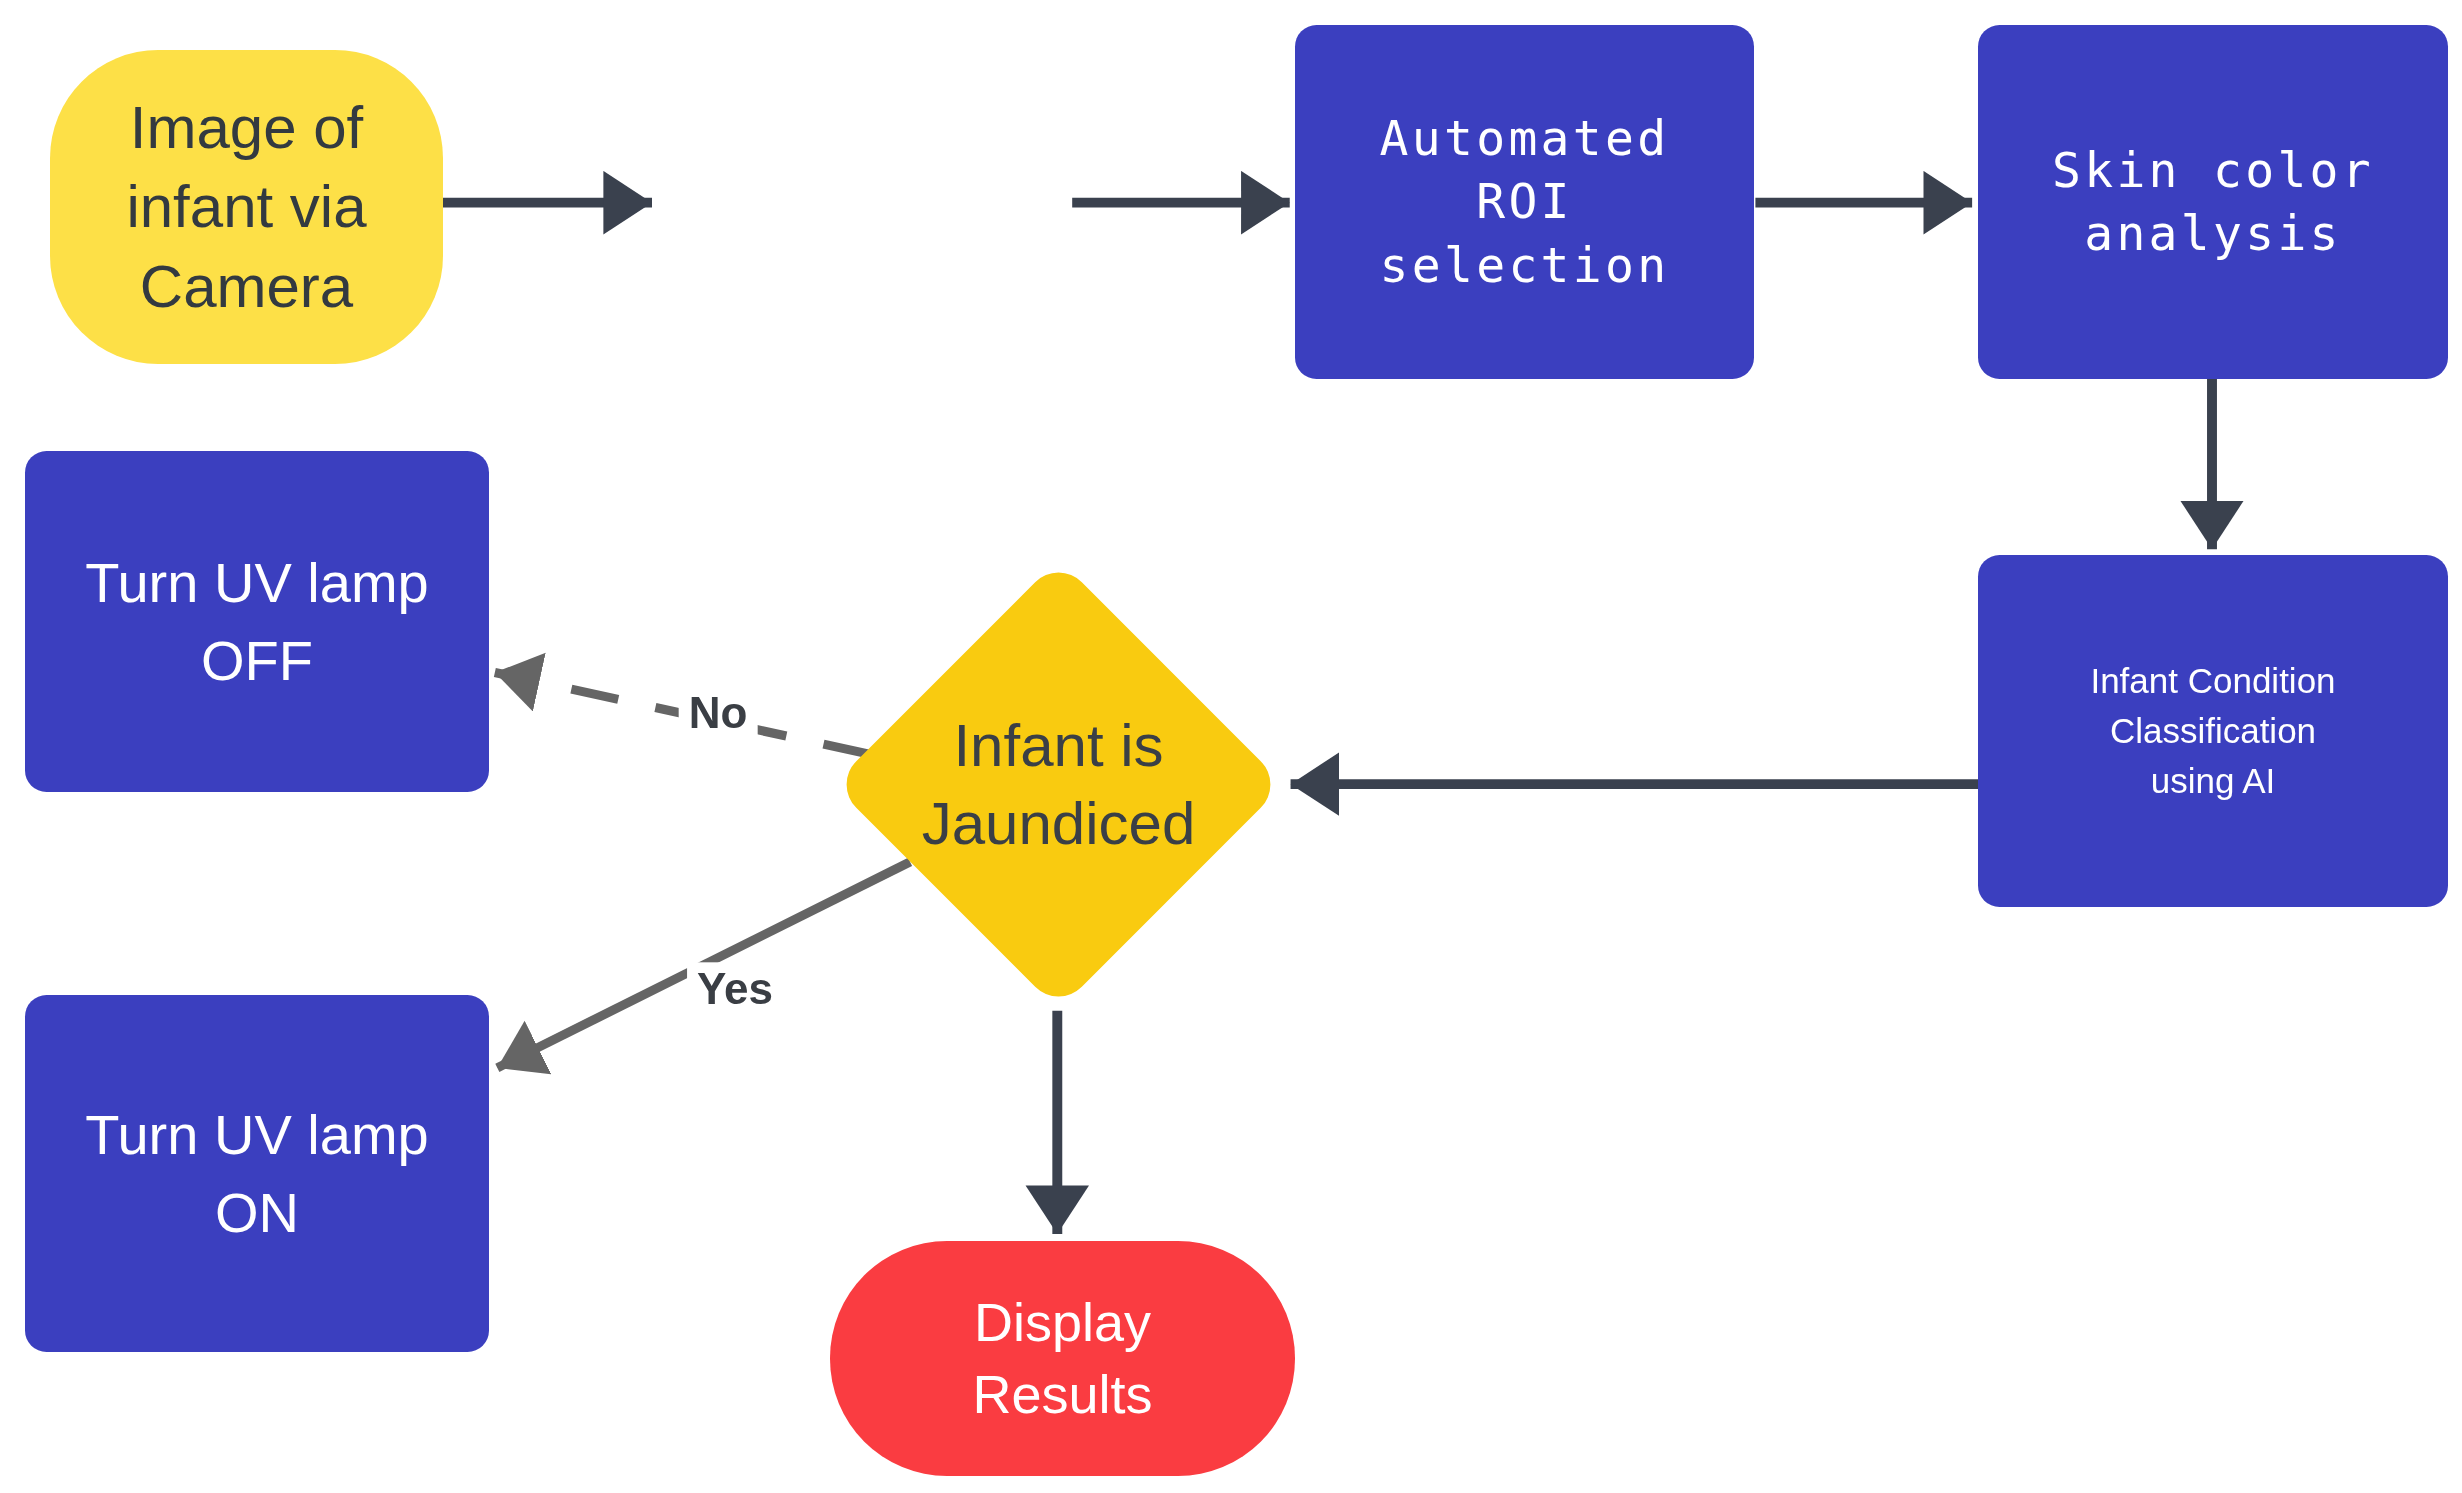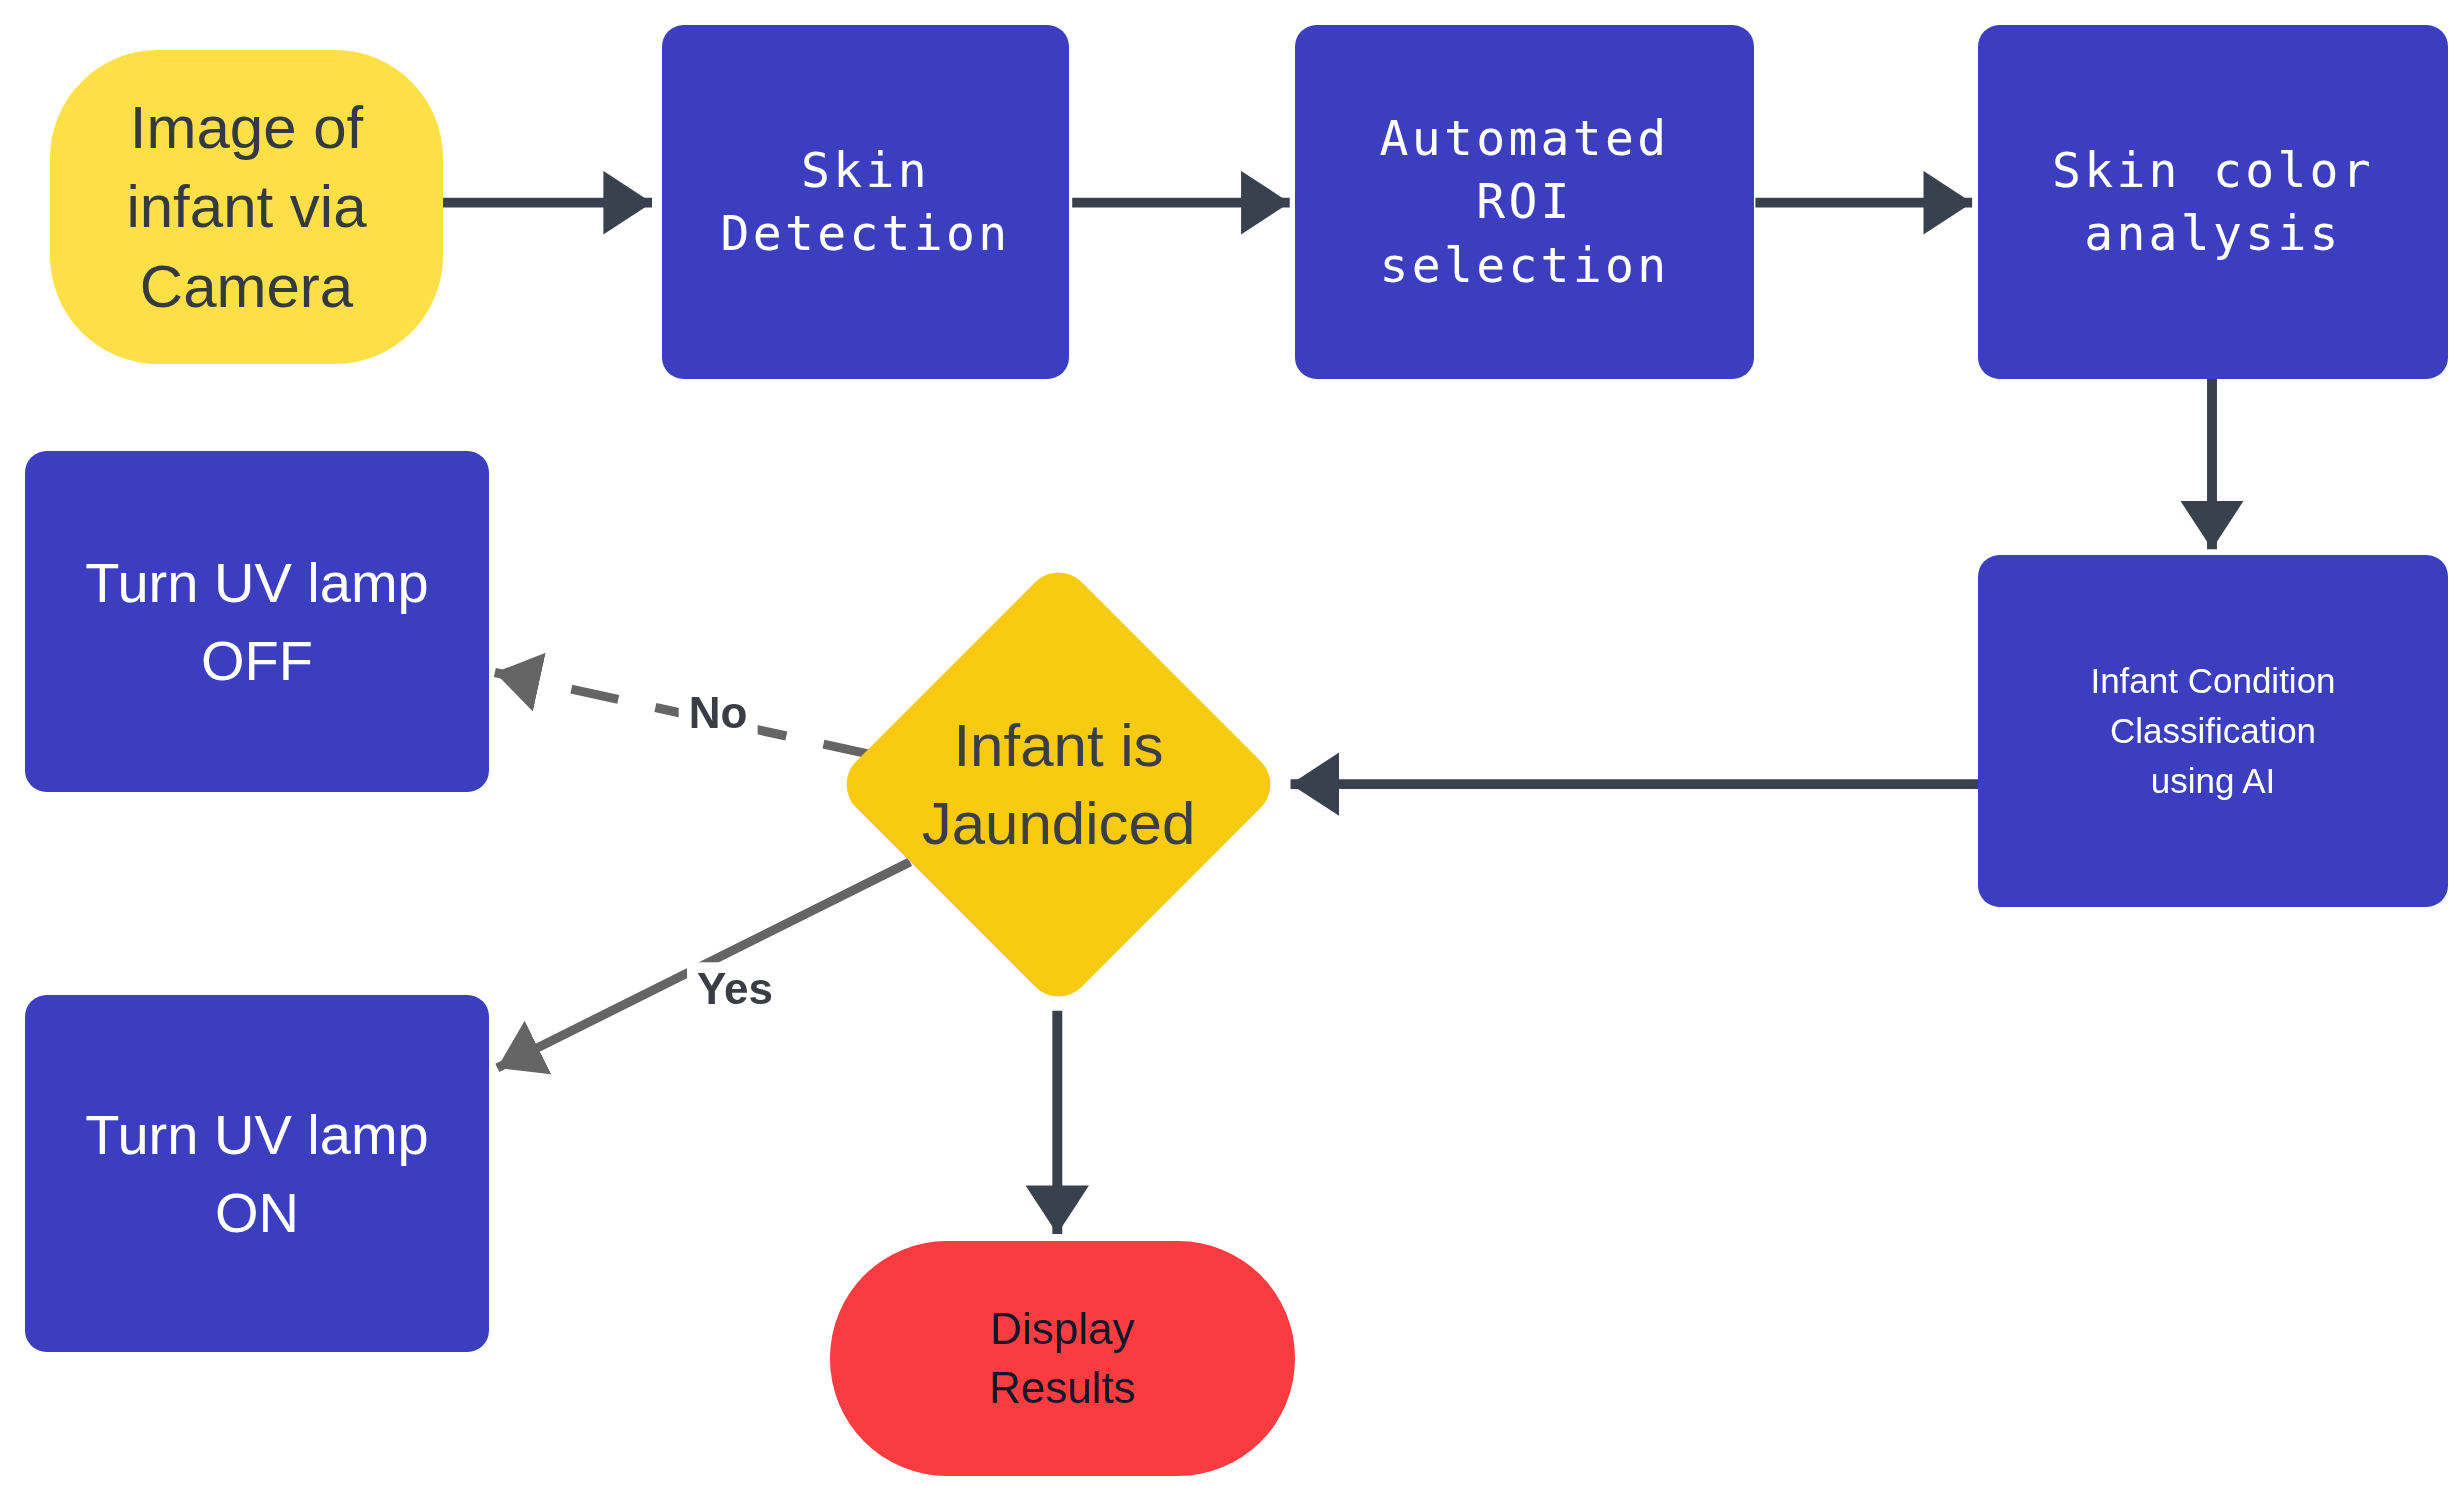--- a/index.html
+++ b/index.html
@@ -65,22 +65,22 @@
   #node-skin-detection { left: 662px;  top: 25px; width: 407px; height: 354px; }
   #node-roi            { left: 1295px; top: 25px; width: 459px; height: 354px; }
   #node-skin-color     { left: 1978px; top: 25px; width: 470px; height: 354px; }
   #node-classification { left: 1978px; top: 555px; width: 470px; height: 352px; }
   #node-uv-off         { left: 25px; top: 451px;  width: 464px; height: 341px; }
   #node-uv-on          { left: 25px; top: 995px; width: 464px; height: 357px; }
   #node-display {
     left: 830px; top: 1241px; width: 465px; height: 235px;
     background: #FA3C41;
     border-radius: 117px;
-    color: #0f172a;
-    font-size: 44px;
+    color: #ffffff;
+    font-size: 54px;
     line-height: 1.32;
   }
   #node-decision {
     left: 899px; top: 625px; width: 319px; height: 319px;
     background: transparent;
     color: #3A3F46;
     font-size: 60px;
     line-height: 1.3;
   }
   #node-decision .diamond-shape {
@@ -133,24 +133,20 @@
     <line x1="1052" y1="912" x2="598" y2="813" stroke="#656565" stroke-width="11" stroke-dasharray="58 46" marker-end="url(#mGray)"></line>
     <line x1="1100" y1="1042" x2="601" y2="1291" stroke="#656565" stroke-width="11" marker-end="url(#mGray)"></line>
   </svg>
 
   <div class="node" id="node-camera">
     <span class="lbl">Image of
 infant via
 Camera</span>
   </div>
 
-  <div class="node proc" id="node-skin-detection">
-    <span class="lbl mono-lbl">Skin
-Detection</span>
-  </div>
 
   <div class="node proc" id="node-roi">
     <span class="lbl mono-lbl">Automated
 ROI
 selection</span>
   </div>
 
   <div class="node proc" id="node-skin-color">
     <span class="lbl mono-lbl">Skin color
 analysis</span>

